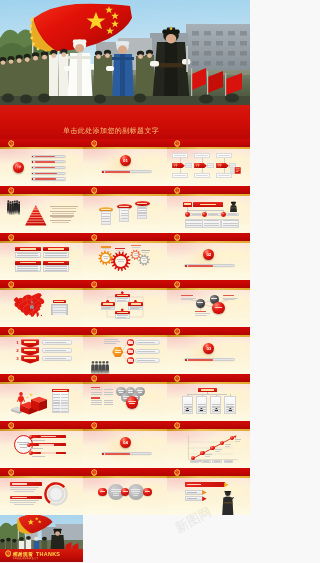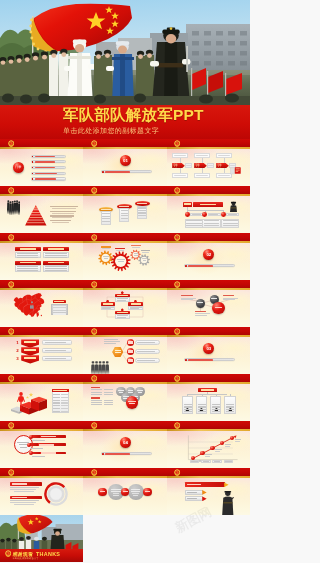--- a/index.html
+++ b/index.html
@@ -241,21 +241,20 @@
           <ellipse cx="44" cy="98" rx="6" ry="4.5"></ellipse>
             <ellipse cx="100" cy="99" rx="6" ry="4.5"></ellipse>
           <ellipse cx="140" cy="98" rx="6" ry="4.5"></ellipse>
             <ellipse cx="206" cy="99" rx="7" ry="4.5"></ellipse>
           <ellipse cx="232" cy="98" rx="7" ry="4.5"></ellipse>
         </g>
       </svg>
     </div>
     <div class="titleband"></div>
     <div class="cov-emblem"></div>
-    <div class="cov-title">军队部队解放军PPT</div>
     <div class="cov-sub">单击此处添加您的副标题文字</div>
   </div>
   <div class="grid">
       <div class="slide" style="left: 0px; top: 0px;">
         <div class="sbody">
           <div class="r" style="left:12.5px;top:13px;width:11.6px;height:11.6px;border-radius:50%;background:radial-gradient(circle at 34% 24%, #ff9484 0%, #f22d1f 26%, #d2110a 62%, #a00604 100%);box-shadow:0 1px 1.8px rgba(0,0,0,.32);"></div>
           <div class="r" style="left:12.5px;top:16.4px;width:11.6px;height:4.6px;color:#fff;font-size:3.1px;text-align:center;line-height:4.6px;letter-spacing:.2px;">目录</div>
           <div class="r" style="left:30.6px;top:6px;width:35.2px;height:3.2px;background:linear-gradient(180deg,#fefefe,#e2e2e2 55%,#cfcfcf);border:0.35px solid #cdcdcd;border-radius:1.6px;box-shadow:0 .3px .5px rgba(0,0,0,.12);"></div>
           <div class="r" style="left:31.6px;top:7px;width:1.5px;height:1.3px;background:#d11009;"></div>
           <div class="r" style="left:34.6px;top:6.95px;width:20px;height:1.45px;background:#e6554a;border-radius:.4px;"></div>

